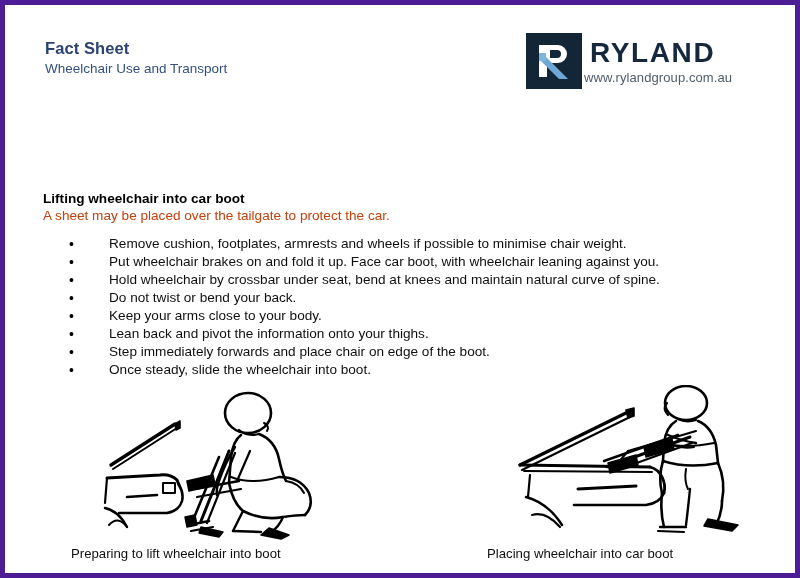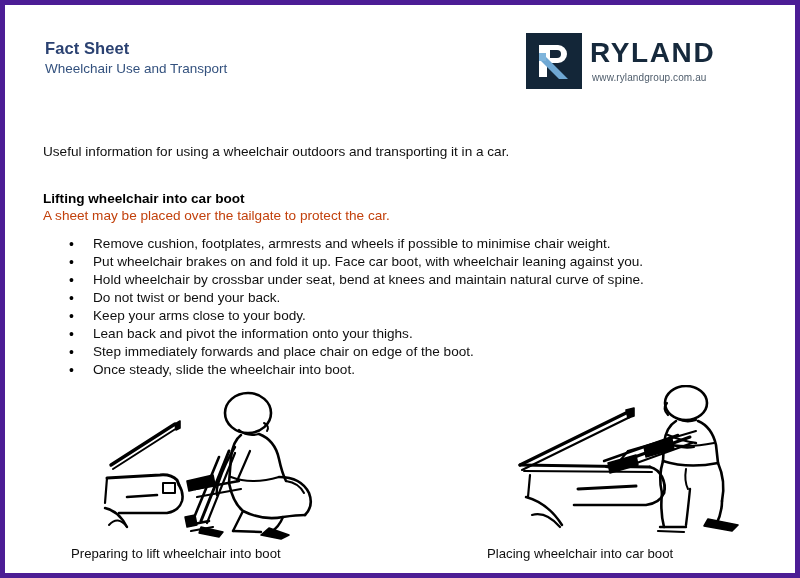--- a/index.html
+++ b/index.html
@@ -68,23 +68,23 @@
     left: 64px;
     top: 4px;
     font-size: 28px;
     font-weight: bold;
     color: #16293c;
     letter-spacing: 1.6px;
     line-height: 32px;
   }
   .logo-url {
     position: absolute;
-    left: 66px;
+    left: 58px;
     top: 38px;
-    font-size: 10px;
+    font-size: 13px;
     color: #4e5c6b;
     letter-spacing: 0.1px;
     line-height: 13px;
   }
 
   
   .intro {
     position: absolute;
     left: 38px;
     top: 138px;
@@ -130,21 +130,21 @@
     left: 0;
     top: 0;
     width: 24px;
     text-align: left;
     font-size: 14px;
     line-height: 18px;
     color: #000;
   }
   .bullet-text {
     display: block;
-    margin-left: 24px;
+    margin-left: 40px;
   }
 
   
   .figures {
     position: absolute;
     left: 0;
     top: 380px;
     width: 800px;
     height: 198px;
     padding-left: 20px;
@@ -192,21 +192,20 @@
 
           <path d="M20 24 L42 46 L33 46 L14 27 Z" fill="#6fa8d4"></path>
           <path d="M13 20 L20 20 L20 28 L13 28 Z" fill="#7fb4db"></path>
         </svg>
       </div>
       <div class="logo-word">RYLAND</div>
       <div class="logo-url">www.rylandgroup.com.au</div>
     </div>
   </div>
 
-  <div class="intro">Useful information for using a wheelchair outdoors and transporting it in a car.</div>
 
   <div class="section-heading">Lifting wheelchair into car boot</div>
 
   <div class="section-sub">A sheet may be placed over the tailgate to protect the car.</div>
 
   <div class="bullets">
     <div class="bullet-row">
       <span class="bullet-dot">•</span>
       <span class="bullet-text">Remove cushion, footplates, armrests and wheels if possible to minimise chair weight.</span>
     </div>

